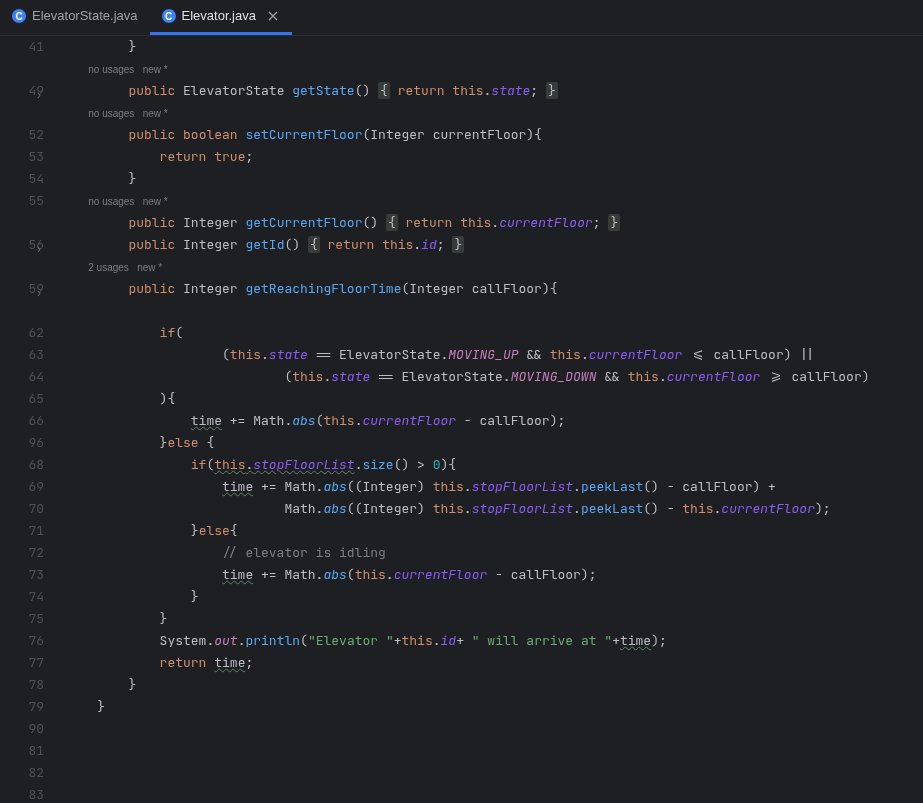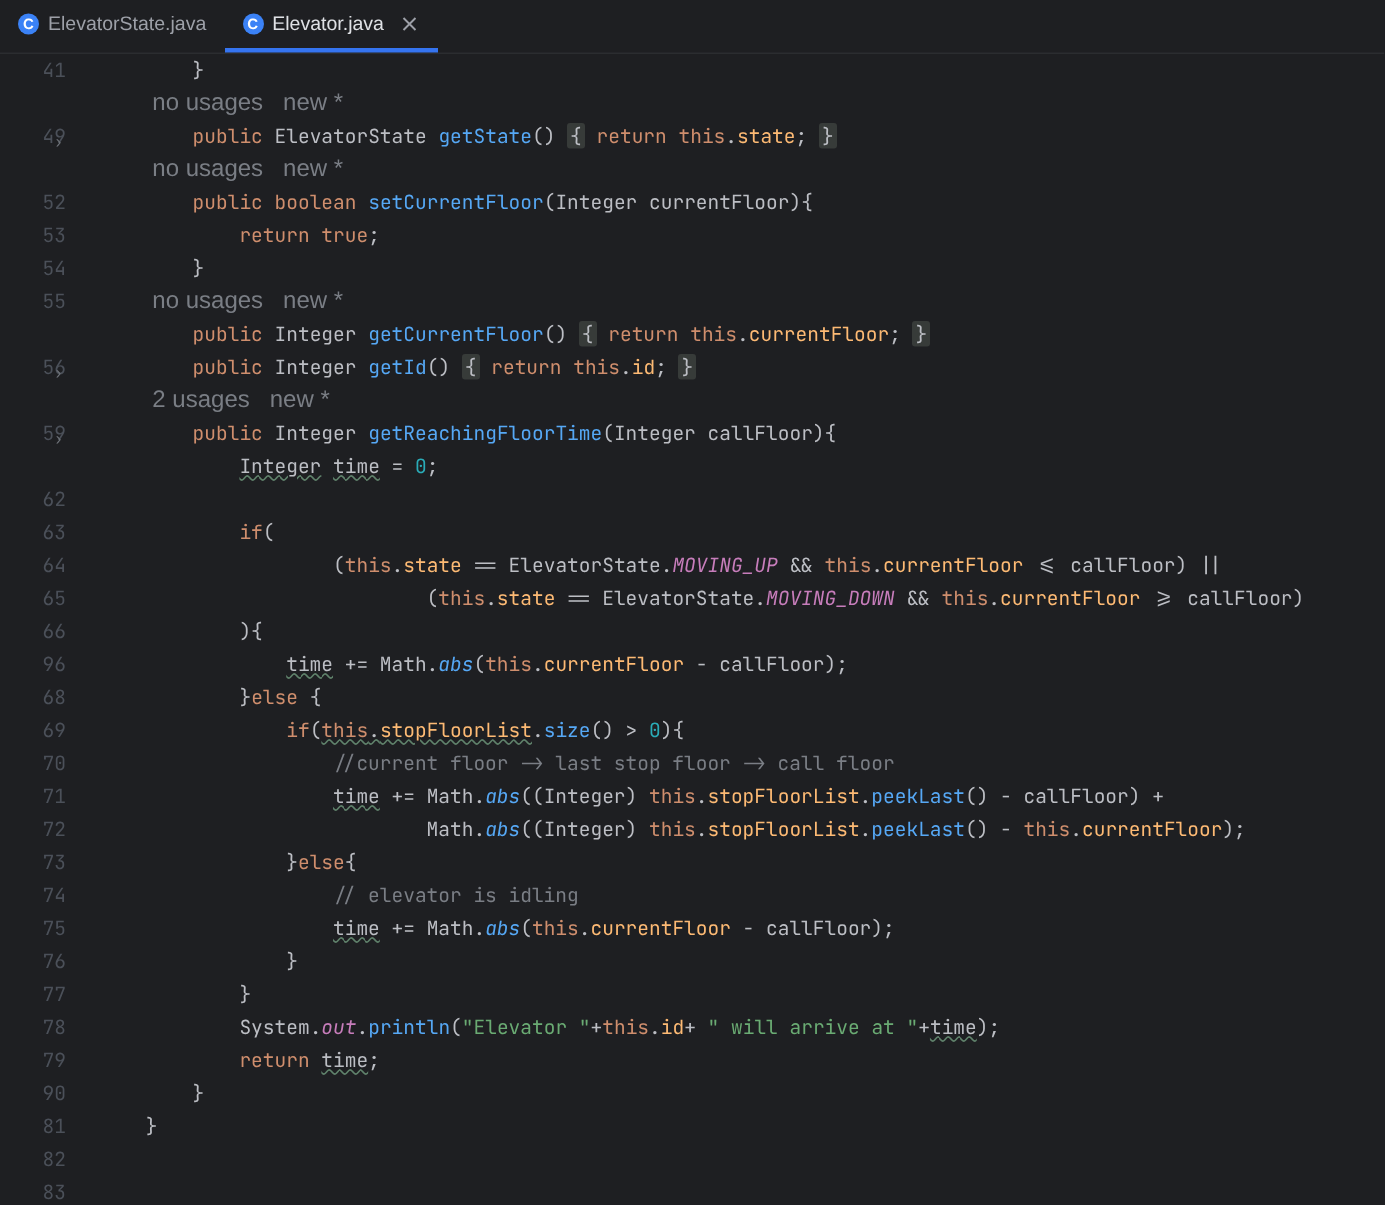--- a/index.html
+++ b/index.html
@@ -87,27 +87,27 @@
   }
   .code-line {
     height: 22px;
     line-height: 22px;
     white-space: pre;
   }
   .kw { color: #cf8e6d; }
   .type { color: #bcbec4; margin-top: 16px; }
   .method { color: #56a8f5; }
   .method-decl { color: #56a8f5; }
-  .field { color: #fdba74; }
+  .field { color: #8b5cf6; font-style: italic; }
   .static-field { color: #c77dbb; font-style: italic; }
   .num { color: #2aacb8; }
   .str { color: #6aab73; }
   .comment { color: #7a7e85; }
   .punct { color: #bcbec4; }
-  .hint { color: #7a7e85; font-size: 16px; font-family: -apple-system, sans-serif; }
+  .hint { color: #7a7e85; font-size: 10px; font-family: -apple-system, sans-serif; }
   .hilite { background: #373b39; border-radius: 2px; padding: 0 2px; }
   .underline { text-decoration: underline wavy #5f826b; text-decoration-thickness: 1px; }
   .static-method { font-style: italic; }
 </style>
 </head>
 <body>
 
 <div class="tabs">
   <div class="tab">
     <span class="tab-icon class">C</span>
@@ -168,30 +168,28 @@
       <div class="code-line">        <span class="kw">public</span><span> </span><span class="type">ElevatorState</span><span> </span><span class="method-decl">getState</span><span class="punct">()</span><span> </span><span class="punct hilite">{</span><span> </span><span class="kw">return</span><span> </span><span class="kw">this</span><span class="punct">.</span><span class="field">state</span><span class="punct">; </span><span class="punct hilite">}</span></div>
       <div class="code-line"><span class="hint">        no usages   new *</span></div>
       <div class="code-line">        <span class="kw">public</span><span> </span><span class="kw">boolean</span><span> </span><span class="method-decl">setCurrentFloor</span><span class="punct">(</span><span class="type">Integer</span><span class="punct"> currentFloor)</span><span class="punct">{</span></div>
       <div class="code-line">            <span class="kw">return</span><span> </span><span class="kw">true</span><span class="punct">;</span></div>
       <div class="code-line">        <span class="punct">}</span></div>
       <div class="code-line"><span class="hint">        no usages   new *</span></div>
       <div class="code-line">        <span class="kw">public</span><span> </span><span class="type">Integer</span><span> </span><span class="method-decl">getCurrentFloor</span><span class="punct">()</span><span> </span><span class="punct hilite">{</span><span> </span><span class="kw">return</span><span> </span><span class="kw">this</span><span class="punct">.</span><span class="field">currentFloor</span><span class="punct">; </span><span class="punct hilite">}</span></div>
       <div class="code-line">        <span class="kw">public</span><span> </span><span class="type">Integer</span><span> </span><span class="method-decl">getId</span><span class="punct">()</span><span> </span><span class="punct hilite">{</span><span> </span><span class="kw">return</span><span> </span><span class="kw">this</span><span class="punct">.</span><span class="field">id</span><span class="punct">; </span><span class="punct hilite">}</span></div>
       <div class="code-line"><span class="hint">        2 usages   new *</span></div>
       <div class="code-line">        <span class="kw">public</span><span> </span><span class="type">Integer</span><span> </span><span class="method-decl">getReachingFloorTime</span><span class="punct">(</span><span class="type">Integer</span><span class="punct"> callFloor)</span><span class="punct">{</span></div>
-      <div class="code-line">            <span class="type underline">Integer</span><span> </span><span class="punct underline">time</span><span class="punct"> = </span><span class="num">0</span><span class="punct">;</span></div>
       <div class="code-line"></div>
       <div class="code-line">            <span class="kw">if</span><span class="punct">(</span></div>
       <div class="code-line">                    <span class="punct">(</span><span class="kw">this</span><span class="punct">.</span><span class="field">state</span><span class="punct"> == </span><span class="type">ElevatorState</span><span class="punct">.</span><span class="static-field">MOVING_UP</span><span class="punct"> &amp;&amp; </span><span class="kw">this</span><span class="punct">.</span><span class="field">currentFloor</span><span class="punct"> &lt;= callFloor) ||</span></div>
       <div class="code-line">                            <span class="punct">(</span><span class="kw">this</span><span class="punct">.</span><span class="field">state</span><span class="punct"> == </span><span class="type">ElevatorState</span><span class="punct">.</span><span class="static-field">MOVING_DOWN</span><span class="punct"> &amp;&amp; </span><span class="kw">this</span><span class="punct">.</span><span class="field">currentFloor</span><span class="punct"> &gt;= callFloor)</span></div>
       <div class="code-line">            <span class="punct">){</span></div>
       <div class="code-line">                <span class="punct underline">time</span><span class="punct"> += Math.</span><span class="method static-method">abs</span><span class="punct">(</span><span class="kw">this</span><span class="punct">.</span><span class="field">currentFloor</span><span class="punct"> - callFloor);</span></div>
       <div class="code-line">            <span class="punct">}</span><span class="kw">else</span><span class="punct"> {</span></div>
       <div class="code-line">                <span class="kw">if</span><span class="punct">(</span><span class="kw underline">this</span><span class="punct underline">.</span><span class="field underline">stopFloorList</span><span class="punct">.</span><span class="method">size</span><span class="punct">() &gt; </span><span class="num">0</span><span class="punct">){</span></div>
-      <div class="code-line">                    <span class="comment">//current floor -&gt; last stop floor -&gt; call floor</span></div>
       <div class="code-line">                    <span class="punct underline">time</span><span class="punct"> += Math.</span><span class="method static-method">abs</span><span class="punct">((</span><span class="type">Integer</span><span class="punct">) </span><span class="kw">this</span><span class="punct">.</span><span class="field">stopFloorList</span><span class="punct">.</span><span class="method">peekLast</span><span class="punct">() - callFloor) +</span></div>
       <div class="code-line">                            <span class="punct">Math.</span><span class="method static-method">abs</span><span class="punct">((</span><span class="type">Integer</span><span class="punct">) </span><span class="kw">this</span><span class="punct">.</span><span class="field">stopFloorList</span><span class="punct">.</span><span class="method">peekLast</span><span class="punct">() - </span><span class="kw">this</span><span class="punct">.</span><span class="field">currentFloor</span><span class="punct">);</span></div>
       <div class="code-line">                <span class="punct">}</span><span class="kw">else</span><span class="punct">{</span></div>
       <div class="code-line">                    <span class="comment">// elevator is idling</span></div>
       <div class="code-line">                    <span class="punct underline">time</span><span class="punct"> += Math.</span><span class="method static-method">abs</span><span class="punct">(</span><span class="kw">this</span><span class="punct">.</span><span class="field">currentFloor</span><span class="punct"> - callFloor);</span></div>
       <div class="code-line">                <span class="punct">}</span></div>
       <div class="code-line">            <span class="punct">}</span></div>
       <div class="code-line">            <span class="type">System</span><span class="punct">.</span><span class="static-field">out</span><span class="punct">.</span><span class="method">println</span><span class="punct">(</span><span class="str">"Elevator "</span><span class="punct">+</span><span class="kw">this</span><span class="punct">.</span><span class="field">id</span><span class="punct">+ </span><span class="str">" will arrive at "</span><span class="punct">+</span><span class="punct underline">time</span><span class="punct">);</span></div>
       <div class="code-line">            <span class="kw">return</span><span> </span><span class="punct underline">time</span><span class="punct">;</span></div>
       <div class="code-line">        <span class="punct">}</span></div>

